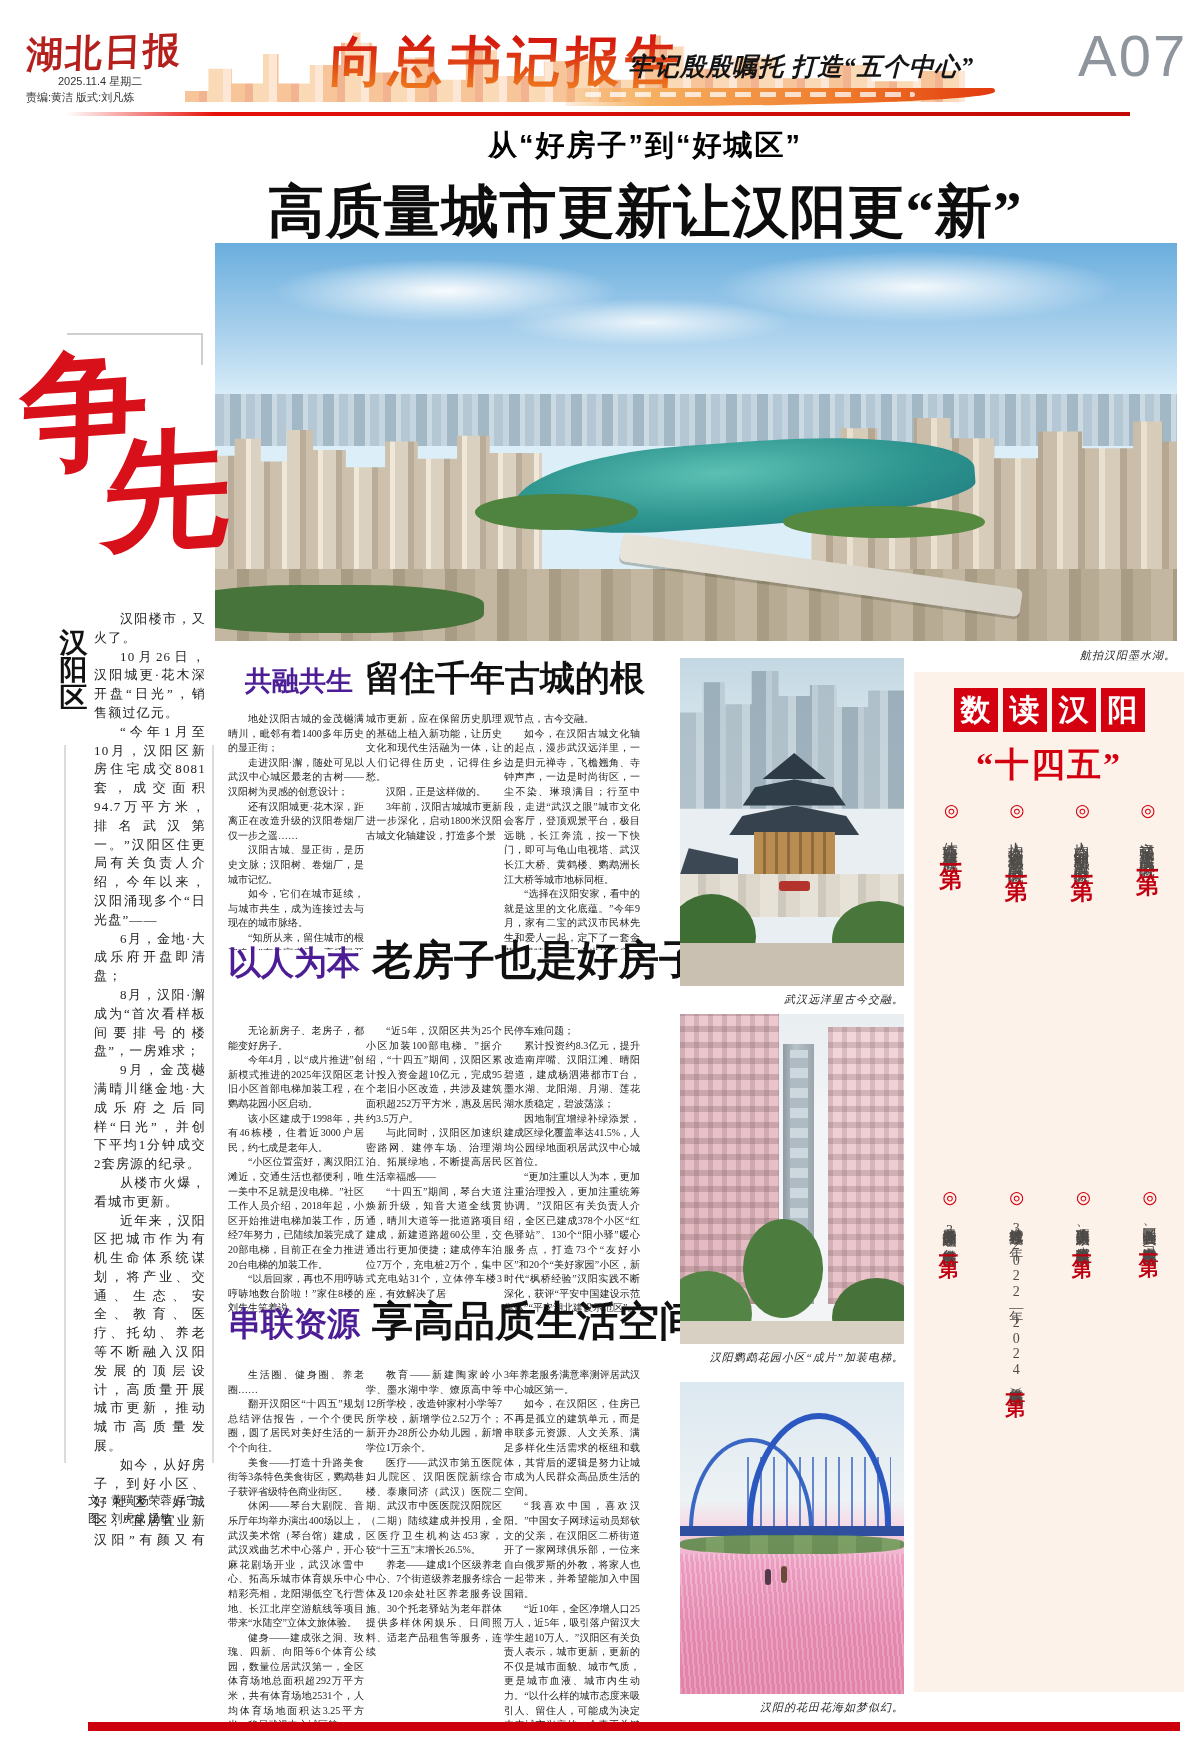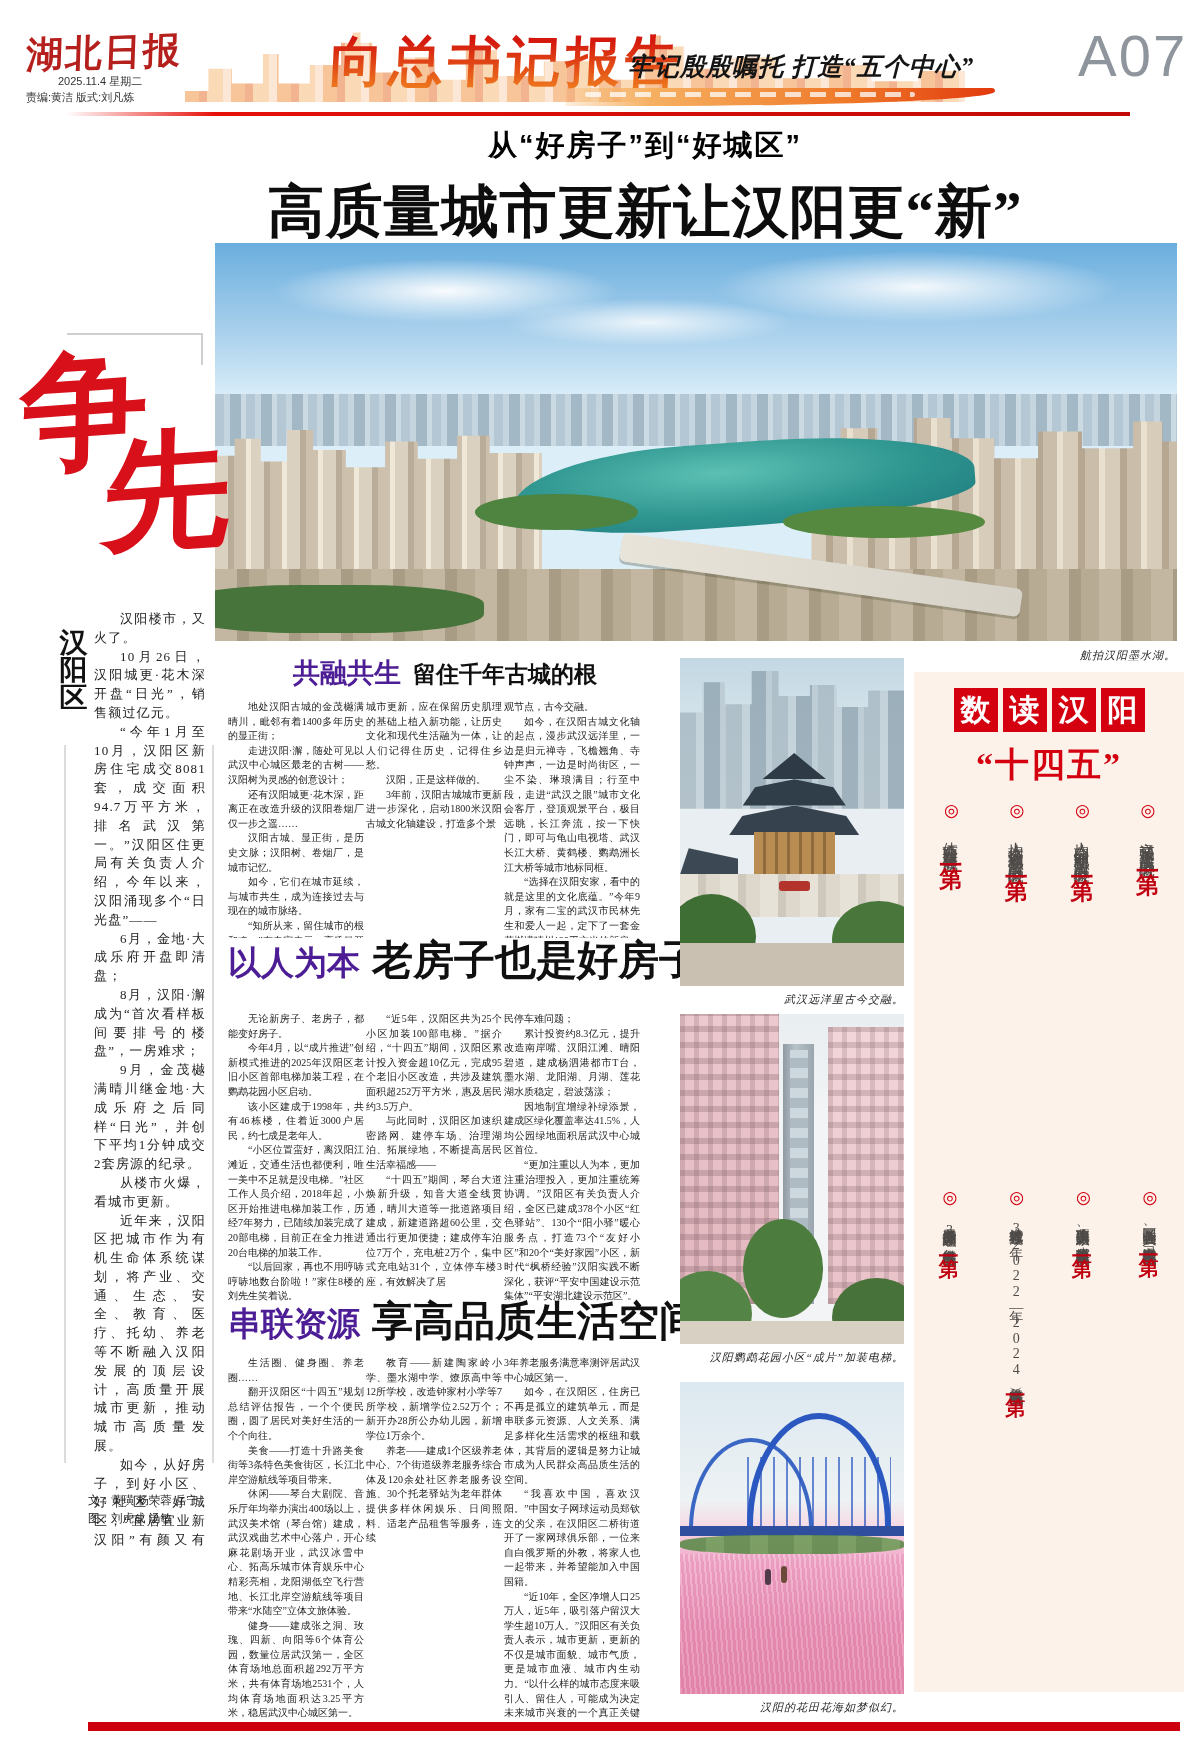--- a/index.html
+++ b/index.html
@@ -58,24 +58,24 @@
   .ruleL{left:64px;top:745px;height:718px;}
   .ruleR{left:212px;top:745px;height:718px;}
   .intro{left:94px;top:610px;width:112px;height:942px;overflow:hidden;font-size:13px;line-height:18.8px;letter-spacing:1.2px;color:#222;text-align:justify;}
   .intro p{margin:0;text-indent:2em;}
   .credits{left:88px;top:1492px;font-size:11.5px;color:#222;font-family:"Liberation Sans",sans-serif;line-height:1.55;}
 
   
   .sec-head{left:228px;width:434px;text-align:center;white-space:nowrap;font-family:"Liberation Sans",sans-serif;font-weight:bold;}
   .sec-kicker{color:#4c1d95;}
   .sec-title{color:#101010;margin-left:12px;}
-  .sh1{top:655px;} .sh1 .sec-kicker{font-size:27px;} .sh1 .sec-title{font-size:23px;}
+  .sh1{top:655px;} .sh1 .sec-kicker{font-size:27px;} .sh1 .sec-title{font-size:35px;}
   .sh2{top:933px;} .sh2 .sec-kicker{font-size:33px;} .sh2 .sec-title{font-size:41px;}
   .sh3{top:1294px;} .sh3 .sec-kicker{font-size:33px;} .sh3 .sec-title{font-size:41px;}
-  .cols{left:228px;width:436px;display:flex;gap:2px;overflow:hidden;}
+  .cols{left:228px;width:436px;display:flex;gap:2px;overflow:hidden;margin-top:12px;}
   .c1{top:700px;height:238px;} .c2{top:1012px;height:292px;} .c3{top:1356px;height:364px;}
   .col{width:136px;overflow:hidden;font-size:10px;line-height:14.6px;color:#1c1c1c;text-align:justify;}
   .col p{margin:0;text-indent:2em;}
   .col p.cont{text-indent:0;}
 
   
   .ph{left:680px;width:224px;overflow:hidden;}
   .ph>div{position:absolute;}
   .ph1{top:658px;height:328px;background:linear-gradient(180deg,#c3d8e3 0%,#dde9ef 30%,#e8eef1 45%);}
   .ph1-towers{left:0;top:4%;width:100%;height:42%;opacity:.85;background:repeating-linear-gradient(90deg,#a9bac4 0 16px,#c2d0d8 16px 24px,#93a7b3 24px 40px,#bac9d2 40px 46px);
@@ -238,26 +238,27 @@
       </div>
   </div>
 
   <div class="abs sec-head sh3">
     <span class="sec-kicker">串联资源</span><span class="sec-title">享高品质生活空间</span>
   </div>
   <div class="abs cols c3">
     <div class="col">
         <p>生活圈、健身圈、养老圈……</p>
         <p>翻开汉阳区“十四五”规划总结评估报告，一个个便民圈，圆了居民对美好生活的一个个向往。</p>
-        <p>美食——打造十升路美食街等3条特色美食街区，长江北岸空游航线等项目带来。</p>
+        <p>美食——打造十升路美食街等3条特色美食街区，鹦鹉巷子获评省级特色商业街区。</p>
         <p>休闲——琴台大剧院、音乐厅年均举办演出400场以上，武汉美术馆（琴台馆）建成，武汉戏曲艺术中心落户，开心麻花剧场开业，武汉冰雪中心、拓高乐城市体育娱乐中心精彩亮相，龙阳湖低空飞行营地、长江北岸空游航线等项目带来“水陆空”立体文旅体验。</p>
         <p>健身——建成张之洞、玫瑰、四新、向阳等6个体育公园，数量位居武汉第一，全区体育场地总面积超292万平方米，共有体育场地2531个，人均体育场地面积达3.25平方米，稳居武汉中心城区第一。</p>
       </div>
     <div class="col">
         <p>教育——新建陶家岭小学、墨水湖中学、燎原高中等12所学校，改造钟家村小学等7所学校，新增学位2.52万个；新开办28所公办幼儿园，新增学位1万余个。</p>
+        <p>医疗——武汉市第五医院妇儿院区、汉阳医院新综合楼、泰康同济（武汉）医院二期、武汉市中医医院汉阳院区（二期）陆续建成并投用，全区医疗卫生机构达453家，较“十三五”末增长26.5%。</p>
         <p>养老——建成1个区级养老中心、7个街道级养老服务综合体及120余处社区养老服务设施、30个托老驿站为老年群体提供多样休闲娱乐、日间照料、适老产品租售等服务，连续</p>
       </div>
     <div class="col">
         <p class="cont">3年养老服务满意率测评居武汉中心城区第一。</p>
         <p>如今，在汉阳区，住房已不再是孤立的建筑单元，而是串联多元资源、人文关系、满足多样化生活需求的枢纽和载体，其背后的逻辑是努力让城市成为人民群众高品质生活的空间。</p>
         <p>“我喜欢中国，喜欢汉阳。”中国女子网球运动员郑钦文的父亲，在汉阳区二桥街道开了一家网球俱乐部，一位来自白俄罗斯的外教，将家人也一起带来，并希望能加入中国国籍。</p>
         <p>“近10年，全区净增人口25万人，近5年，吸引落户留汉大学生超10万人。”汉阳区有关负责人表示，城市更新，更新的不仅是城市面貌、城市气质，更是城市血液、城市内生动力。“以什么样的城市态度来吸引人、留住人，可能成为决定未来城市兴衰的一个真正关键因素。”</p>
       </div>
   </div>
 

